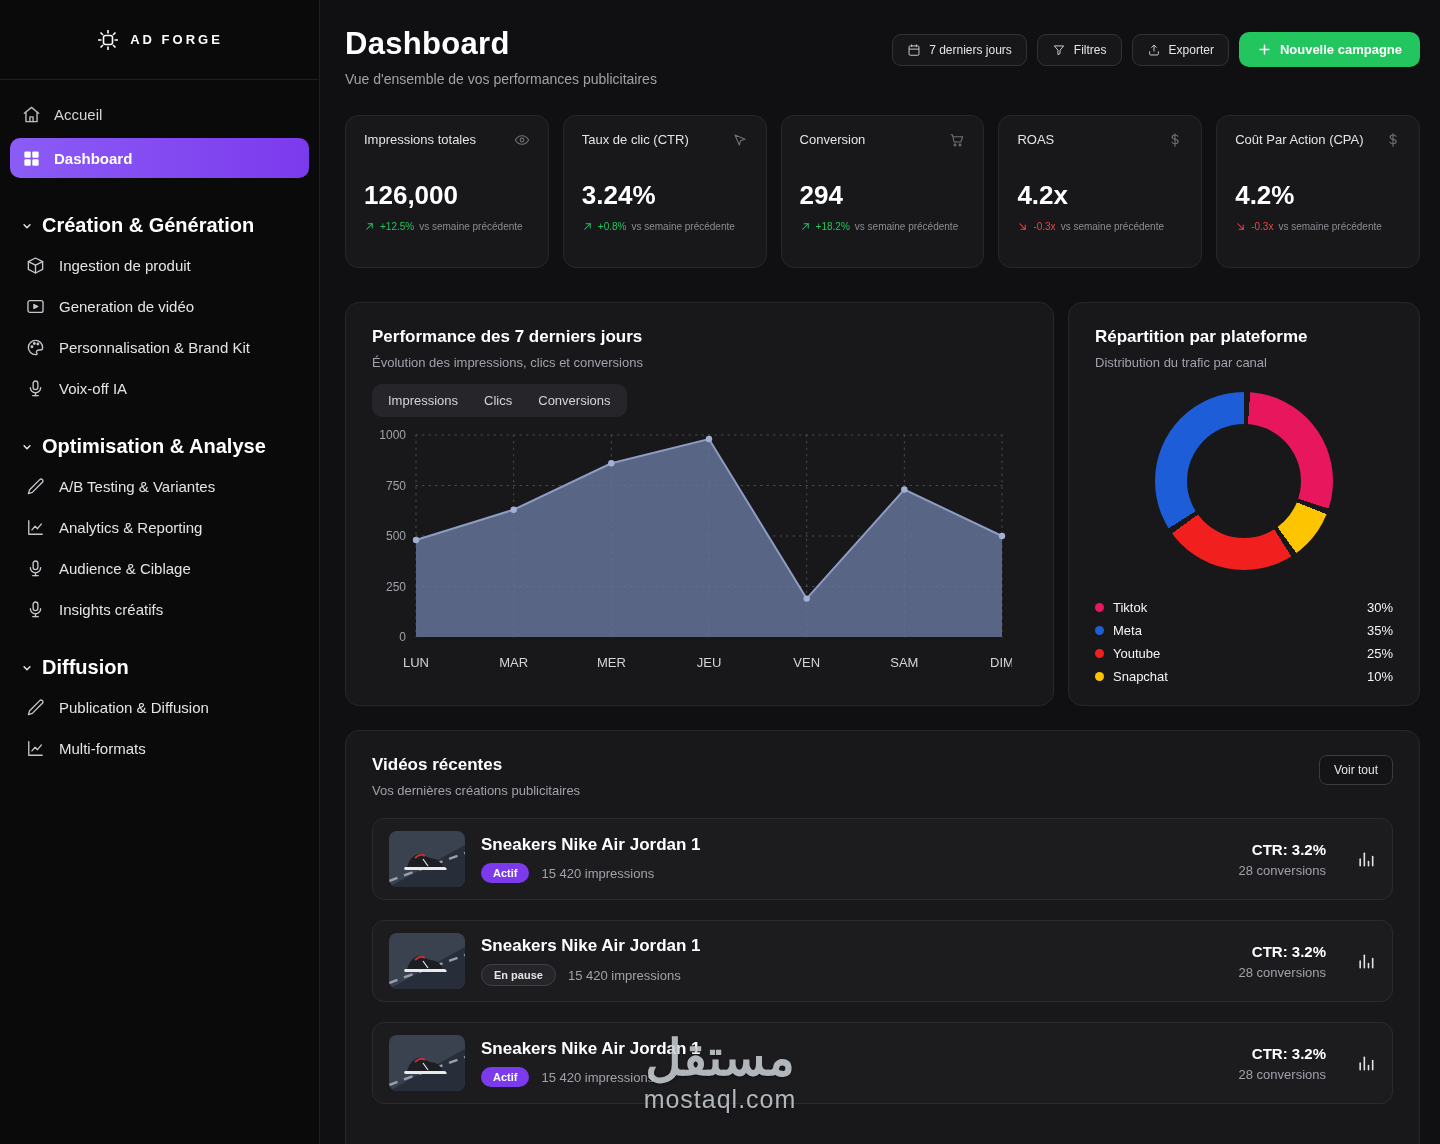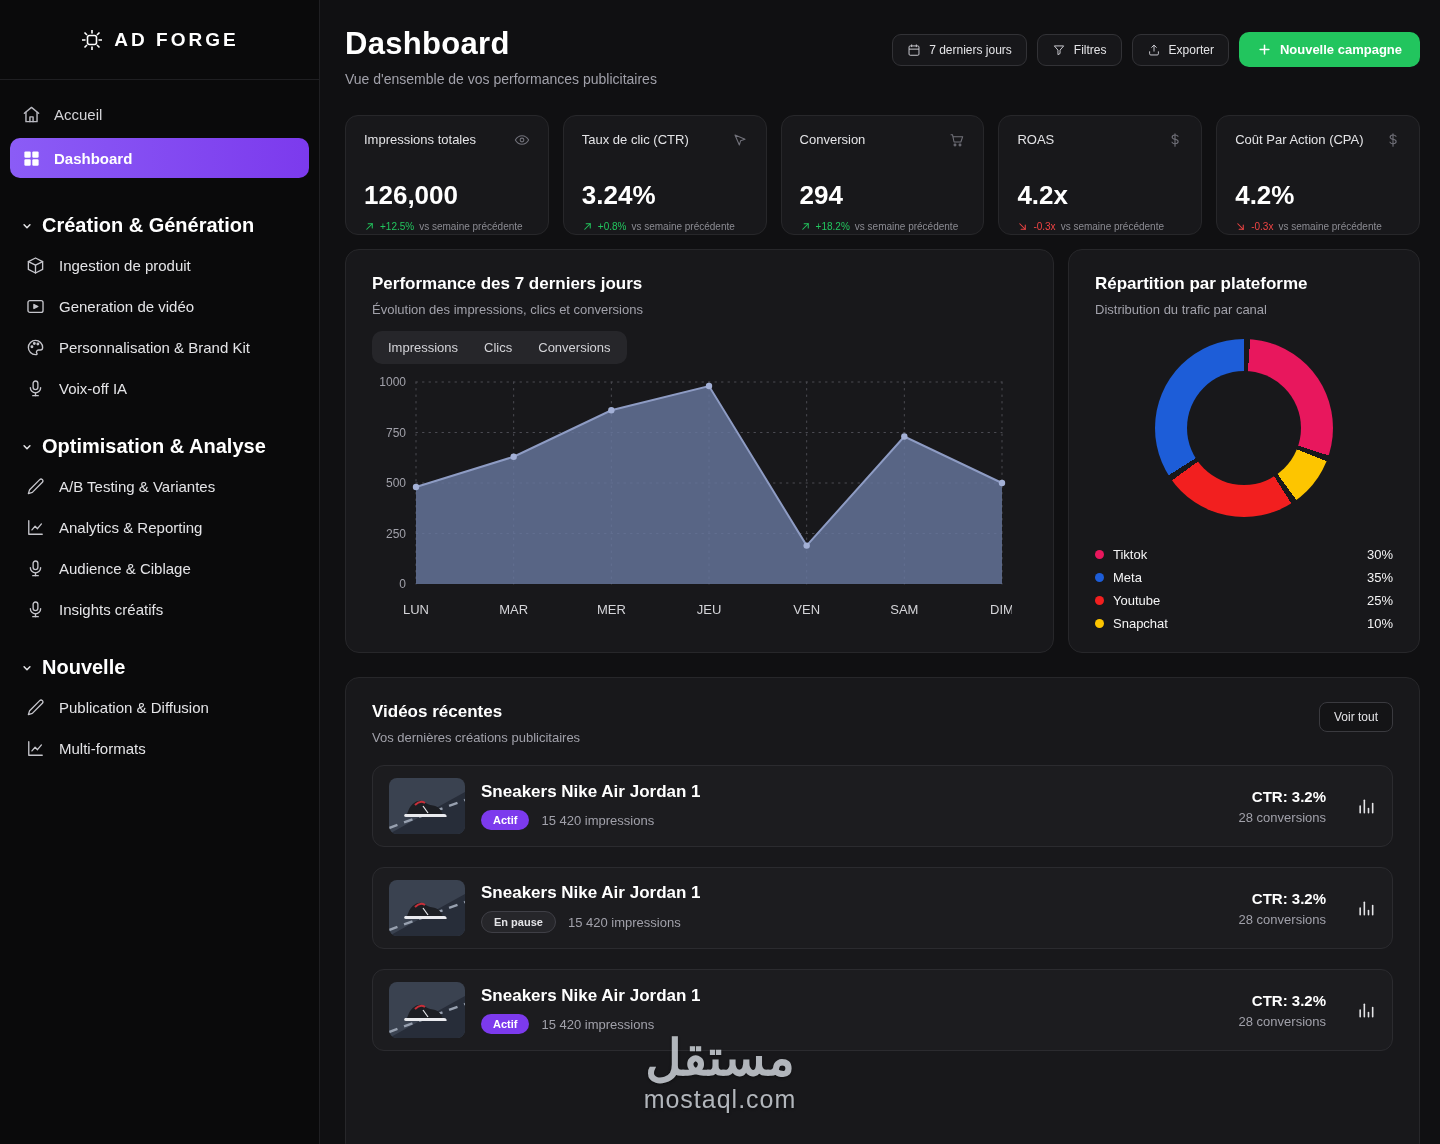--- a/index.html
+++ b/index.html
@@ -4,21 +4,21 @@
 <style>
   *{margin:0;padding:0;box-sizing:border-box}
   html,body{width:1440px;height:1144px;overflow:hidden}
   body{background:#101012;color:#fff;font-family:"Liberation Sans",sans-serif;position:relative}
   .app{display:flex;width:1440px;height:1144px}
 
   
   .sidebar{width:320px;min-width:320px;background:#0a0a0b;border-right:1px solid #1f1f22;display:flex;flex-direction:column;overflow:hidden}
   .logo-row{height:80px;display:flex;align-items:center;justify-content:center;gap:10px;border-bottom:1px solid #1f1f22}
   .logo-row .icon{width:24px;height:24px;color:#fff}
-  .logo-text{font-size:19px;font-weight:bold;letter-spacing:3px}
+  .logo-text{font-size:13px;font-weight:bold;letter-spacing:3px}
   .profile{display:flex;align-items:center;gap:12px;padding:16px 18px;border-bottom:1px solid #1f1f22;cursor:pointer}
   .avatar{width:40px;height:40px;border-radius:50%;overflow:hidden;flex:none;border:1px solid #3a3a3e}
   .avatar svg{display:block;width:100%;height:100%}
   .profile-name{font-size:14px;font-weight:bold}
   .profile-email{font-size:10px;color:#8b8b92;margin-top:3px}
   .nav{padding:14px 10px 0}
   .nav-item{display:flex;align-items:center;gap:13px;height:40px;padding:0 12px;border-radius:10px;font-size:15px;color:#d4d4d8;cursor:pointer;margin-bottom:4px}
   .nav-item .icon{width:19px;height:19px;color:#b9b9c0}
   .nav-item.active{background:linear-gradient(90deg,#8b5cf6,#7c3aed);color:#fff;font-weight:bold}
   .nav-item.active .icon{color:#fff}
@@ -34,33 +34,33 @@
   .page-title{font-size:31px;font-weight:bold;letter-spacing:.3px}
   .page-subtitle{font-size:14px;color:#a1a1aa;margin-top:9px}
   .header-actions{display:flex;align-items:center;gap:10px;margin-top:6px}
   .chip-btn{display:inline-flex;align-items:center;gap:8px;background:#17171a;border:1px solid #323236;color:#e4e4e7;font-size:12px;padding:8px 14px;border-radius:9px;cursor:pointer;font-family:inherit}
   .chip-btn .icon{width:14px;height:14px;color:#c9c9cf}
   .primary-btn{display:inline-flex;align-items:flex-end;gap:8px;background:#22c55e;border:none;color:#fff;font-size:13px;font-weight:bold;padding:10px 18px;border-radius:10px;cursor:pointer;font-family:inherit}
   .primary-btn .icon{width:15px;height:15px}
 
   
   .kpi-row{display:grid;grid-template-columns:repeat(5,1fr);gap:14px;margin-top:28px}
-  .kpi-card{background:#18181b;border:1px solid #27272a;border-radius:13px;padding:16px 18px;height:120px}
+  .kpi-card{background:#18181b;border:1px solid #27272a;border-radius:13px;padding:16px 18px;height:153px}
   .kpi-top{display:flex;justify-content:space-between;align-items:flex-start}
   .kpi-label{font-size:13px;color:#e4e4e7}
   .kpi-top .icon{width:16px;height:16px;color:#71717a}
   .kpi-value{font-size:26px;font-weight:bold;margin-top:32px}
   .kpi-delta{display:flex;gap:5px;font-size:10px;margin-top:10px}
   .kpi-delta .icon{width:11px;height:11px}
   .kpi-delta .dn{color:#8b8b92}
   .kpi-delta.up .dv,.kpi-delta.up .icon{color:#22c55e}
   .kpi-delta.down .dv,.kpi-delta.down .icon{color:#ef4444}
 
   
-  .charts-row{display:grid;grid-template-columns:1fr 352px;gap:14px;margin-top:14px}
+  .charts-row{display:grid;grid-template-columns:1fr 352px;gap:14px;margin-top:34px}
   .card{background:#18181b;border:1px solid #27272a;border-radius:14px;padding:24px 26px}
   .card-title{font-size:17px;font-weight:bold}
   .card-subtitle{font-size:13px;color:#a1a1aa;margin-top:8px}
   .chart-card{height:404px}
   .tabs{display:inline-flex;background:#26262a;border-radius:10px;padding:3px;margin-top:14px}
   .tab{border:none;background:transparent;color:#d4d4d8;font-size:13px;padding:6px 13px;border-radius:8px;cursor:pointer;font-family:inherit}
   .perf-svg{display:block;margin-top:8px}
 
   
   .donut-wrap{display:flex;justify-content:center;margin-top:22px}
@@ -234,21 +234,21 @@
             </svg>
           </span>
           <span>Insights créatifs</span>
         </div>
         <div class="section-title">
           <span class="icon">
             <svg viewBox="0 0 24 24" fill="none" stroke="currentColor" stroke-linecap="round" stroke-linejoin="round" stroke-width="2.6">
               <path d="M7 10l5 5 5-5"></path>
             </svg>
           </span>
-          <span>Nouvelle</span>
+          <span>Diffusion</span>
         </div>
         <div class="section-item">
           <span class="icon">
             <svg viewBox="0 0 24 24" fill="none" stroke="currentColor" stroke-linecap="round" stroke-linejoin="round" stroke-width="1.7">
               <path d="M17.3 3.3a2.4 2.4 0 0 1 3.4 3.4L8 19.4 3 21l1.6-5z"></path>
             </svg>
           </span>
           <span>Publication &amp; Diffusion</span>
         </div>
         <div class="section-item">

